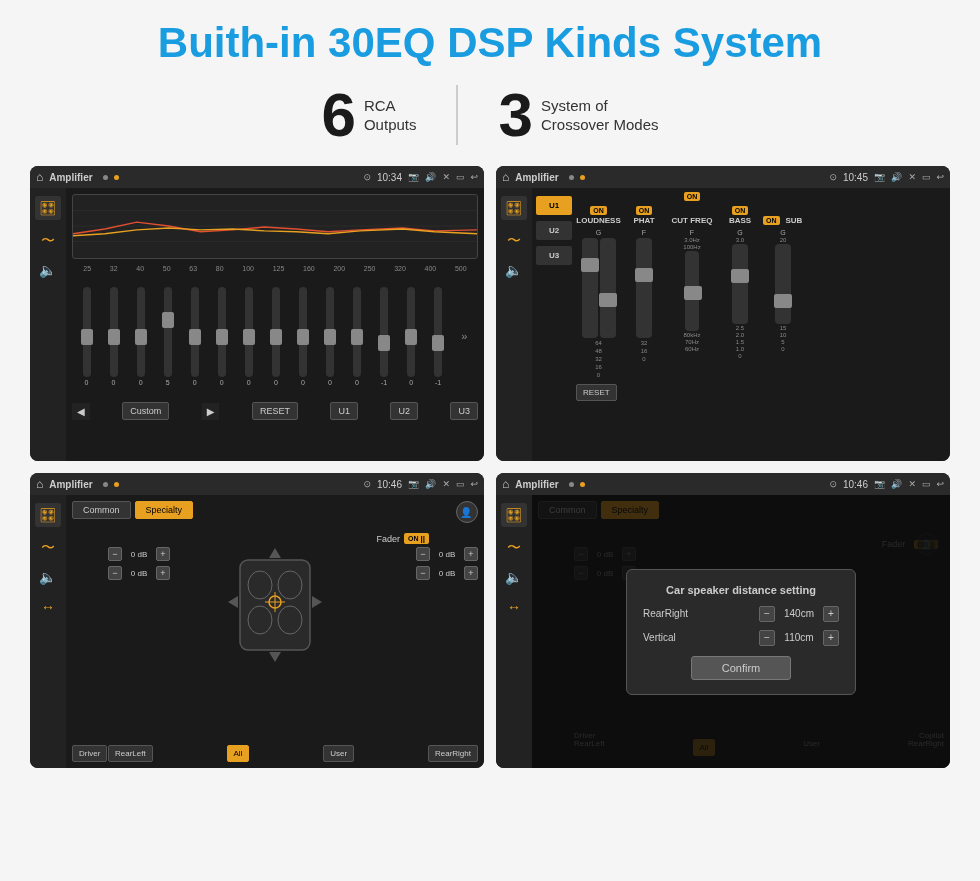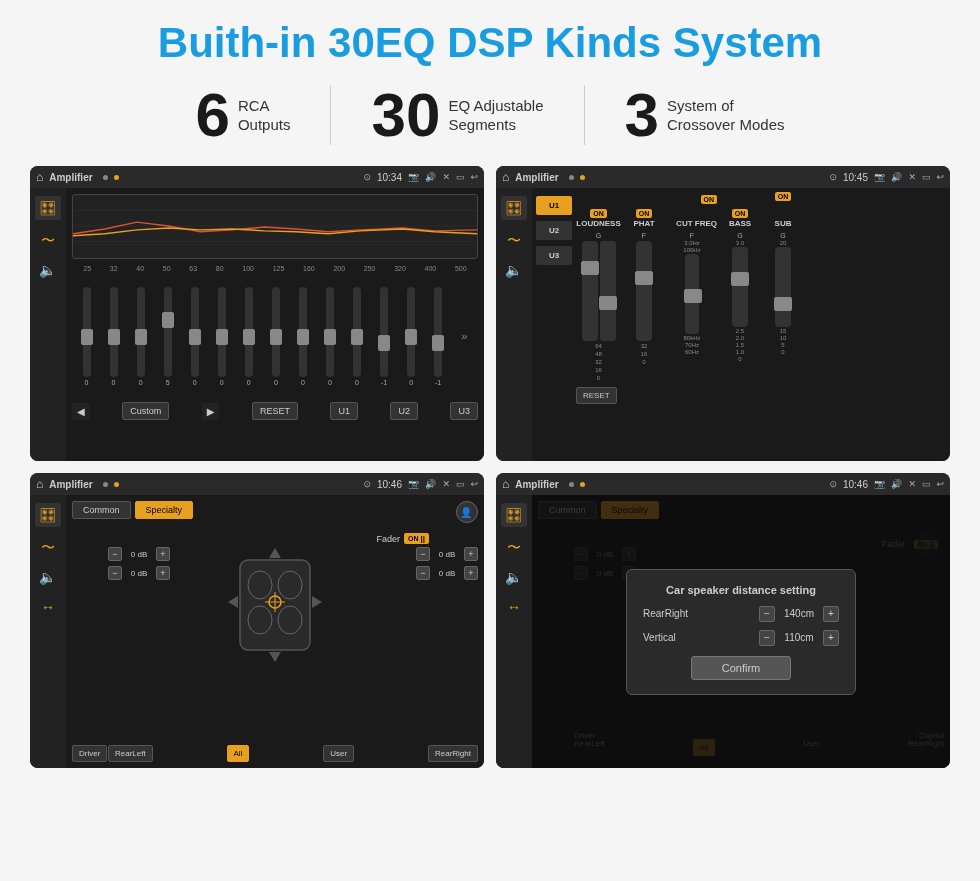--- a/index.html
+++ b/index.html
@@ -486,26 +486,20 @@
   <h1 class="main-title">Buith-in 30EQ DSP Kinds System</h1>
 
   <div class="stats-row">
     <div class="stat-item">
       <span class="stat-number">6</span>
       <span class="stat-text">
         <span>RCA</span><br><span>Outputs</span>
       </span>
     </div>
     <div class="stat-divider"></div>
-    <div class="stat-item">
-      <span class="stat-number">30</span>
-      <span class="stat-text">
-        <span>EQ Adjustable</span><br><span>Segments</span>
-      </span>
-    </div>
     <div class="stat-divider"></div>
     <div class="stat-item">
       <span class="stat-number">3</span>
       <span class="stat-text">
         <span>System of</span><br><span>Crossover Modes</span>
       </span>
     </div>
   </div>
 
   <div class="screens-grid">
@@ -698,29 +692,29 @@
 
             <div style="display:flex;gap:3px;align-items:flex-end;padding-bottom:2px">
               <div style="display:flex;flex-direction:column;align-items:center;gap:1px;width:45px">
                 <span class="on-badge">ON</span>
                 <span class="col-header">LOUDNESS</span>
               </div>
               <div style="display:flex;flex-direction:column;align-items:center;gap:1px;width:40px">
                 <span class="on-badge">ON</span>
                 <span class="col-header">PHAT</span>
               </div>
-              <div style="display:flex;flex-direction:column;align-items:flex-end;gap:15px;width:50px">
+              <div style="display:flex;flex-direction:column;align-items:center;gap:15px;width:50px">
                 <span class="on-badge">ON</span>
                 <span class="col-header">CUT FREQ</span>
               </div>
               <div style="display:flex;flex-direction:column;align-items:center;gap:1px;width:40px">
                 <span class="on-badge">ON</span>
                 <span class="col-header">BASS</span>
               </div>
-              <div style="display:flex;flex-direction:column;align-items:center;gap:18px;width:40px">
+              <div style="display:flex;flex-direction:row;align-items:center;gap:6px;width:40px">
                 <span class="on-badge">ON</span>
                 <span class="col-header">SUB</span>
               </div>
             </div>
 
             <div style="display:flex;gap:3px;align-items:flex-start">
 
               <div style="display:flex;flex-direction:column;align-items:center;gap:2px;width:45px">
                 <span style="font-size:7px;color:#aaa">G</span>
                 <div style="display:flex;gap:2px">

